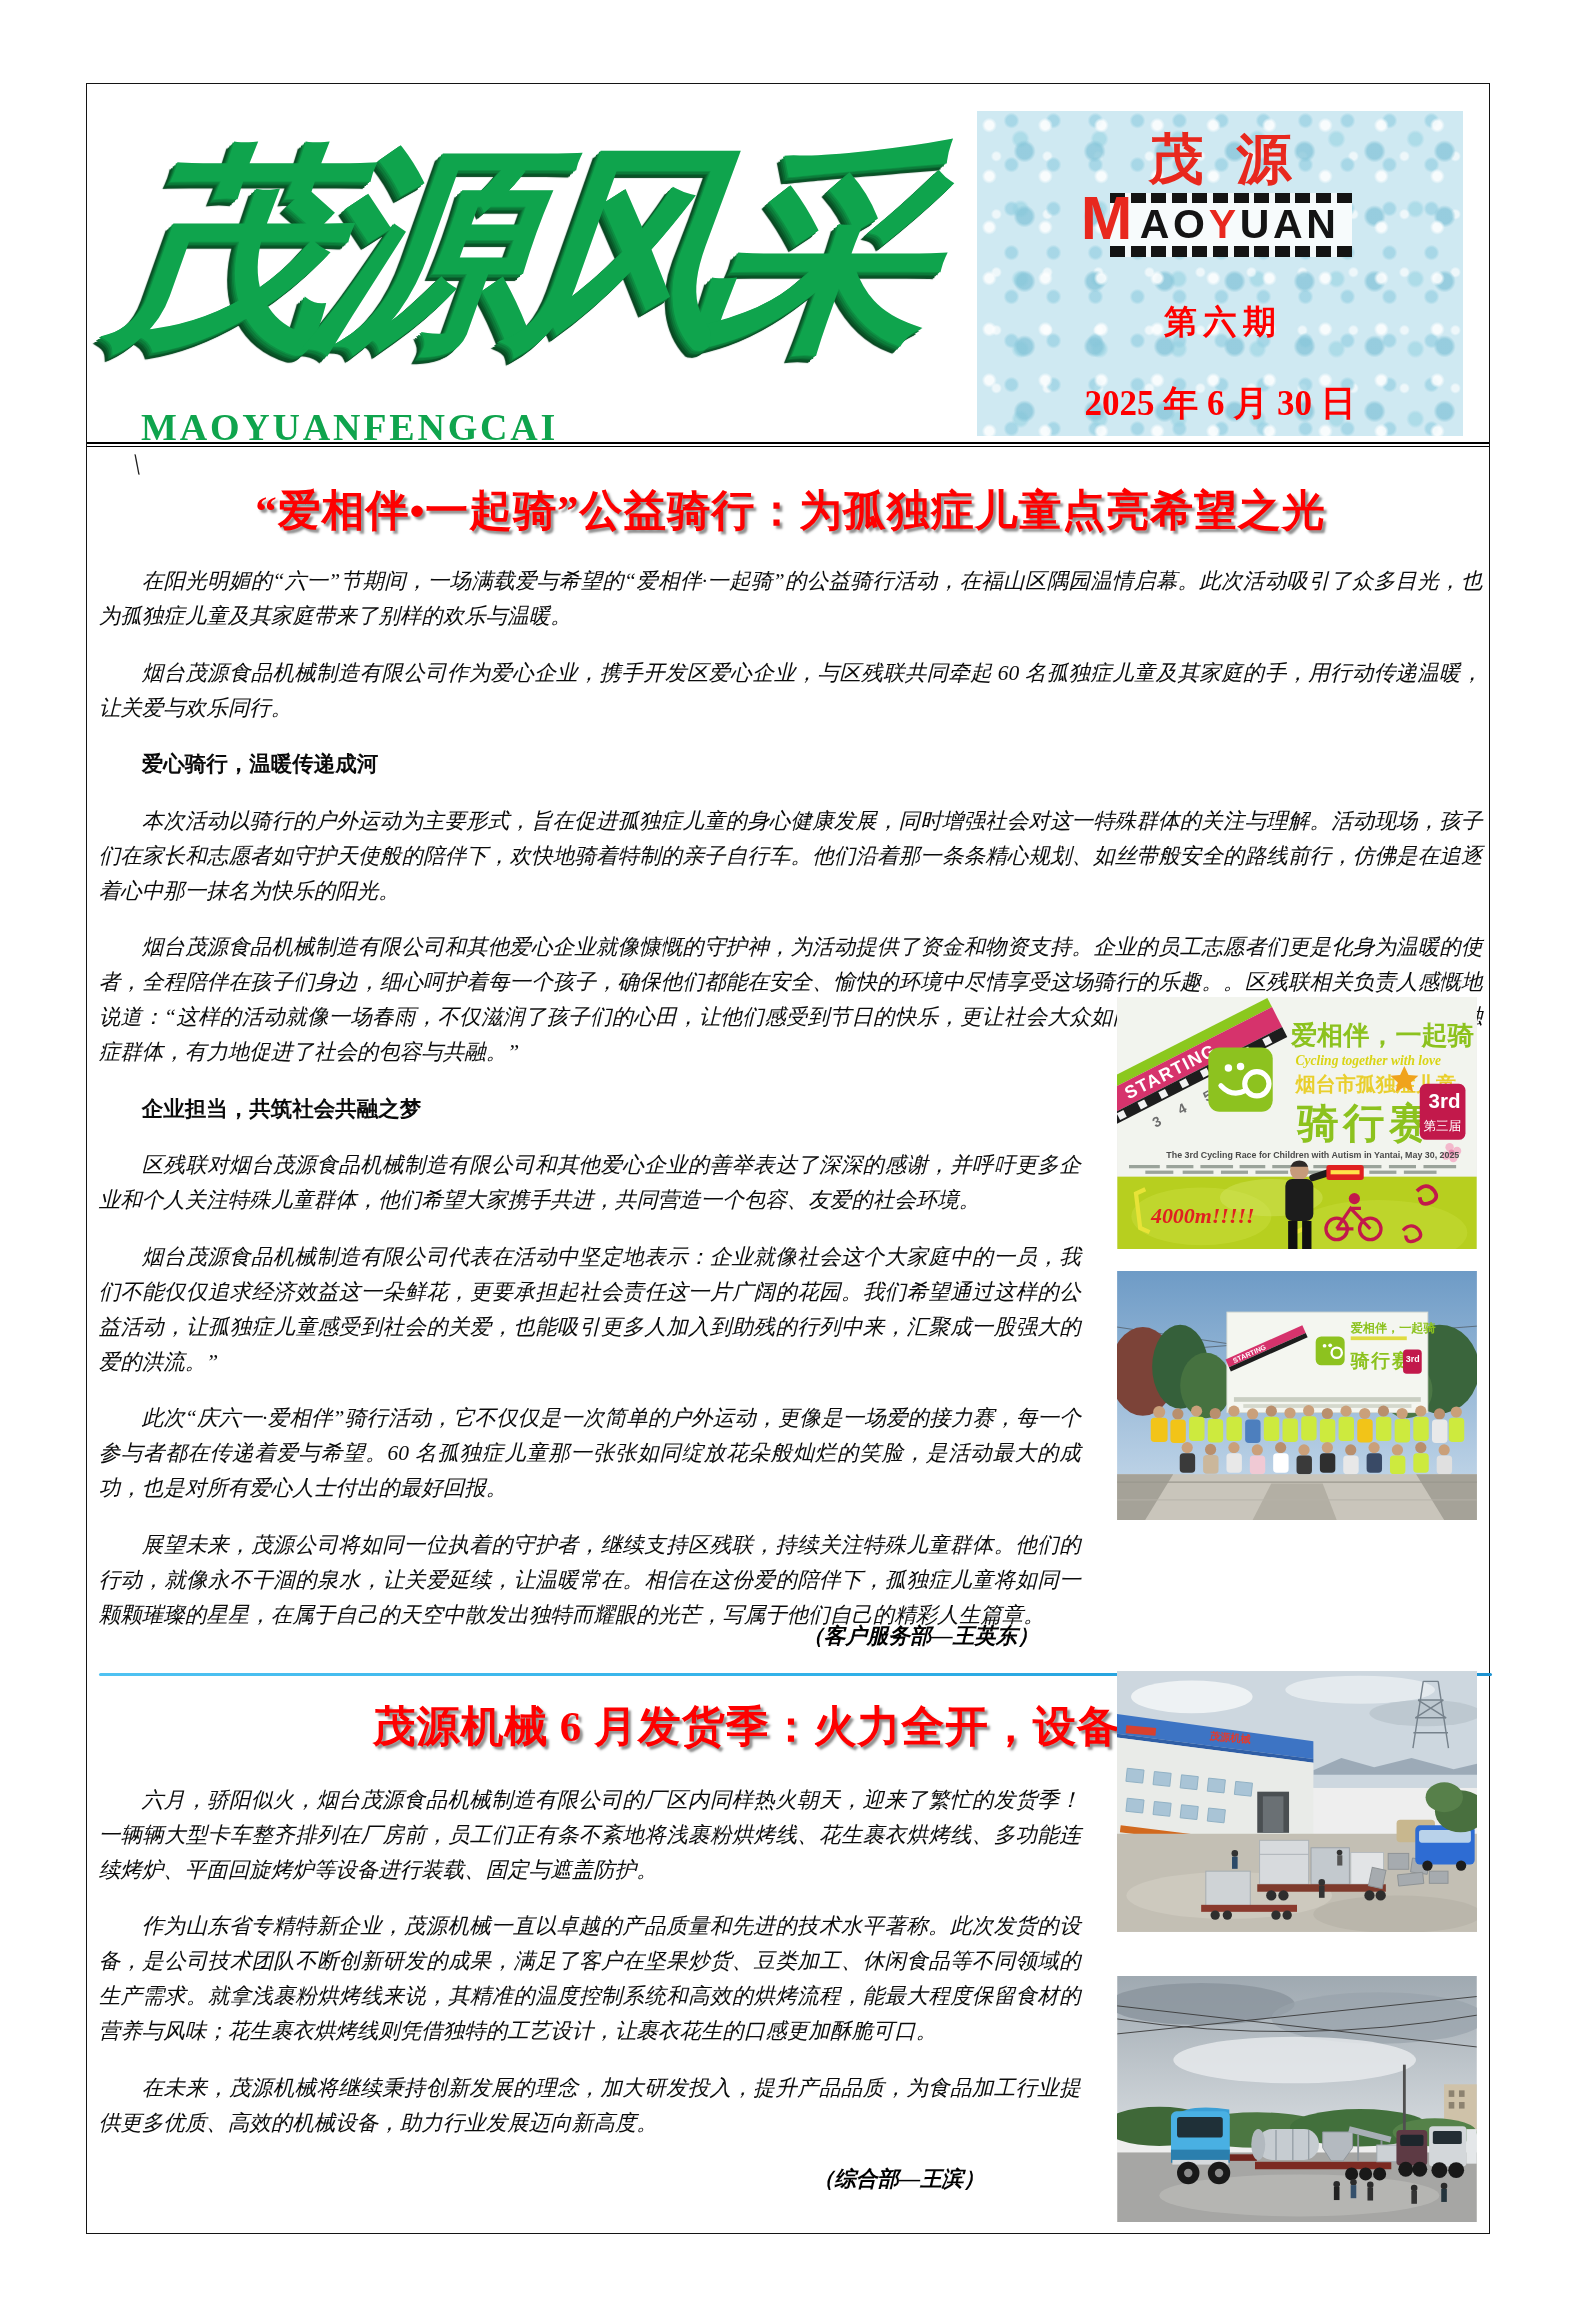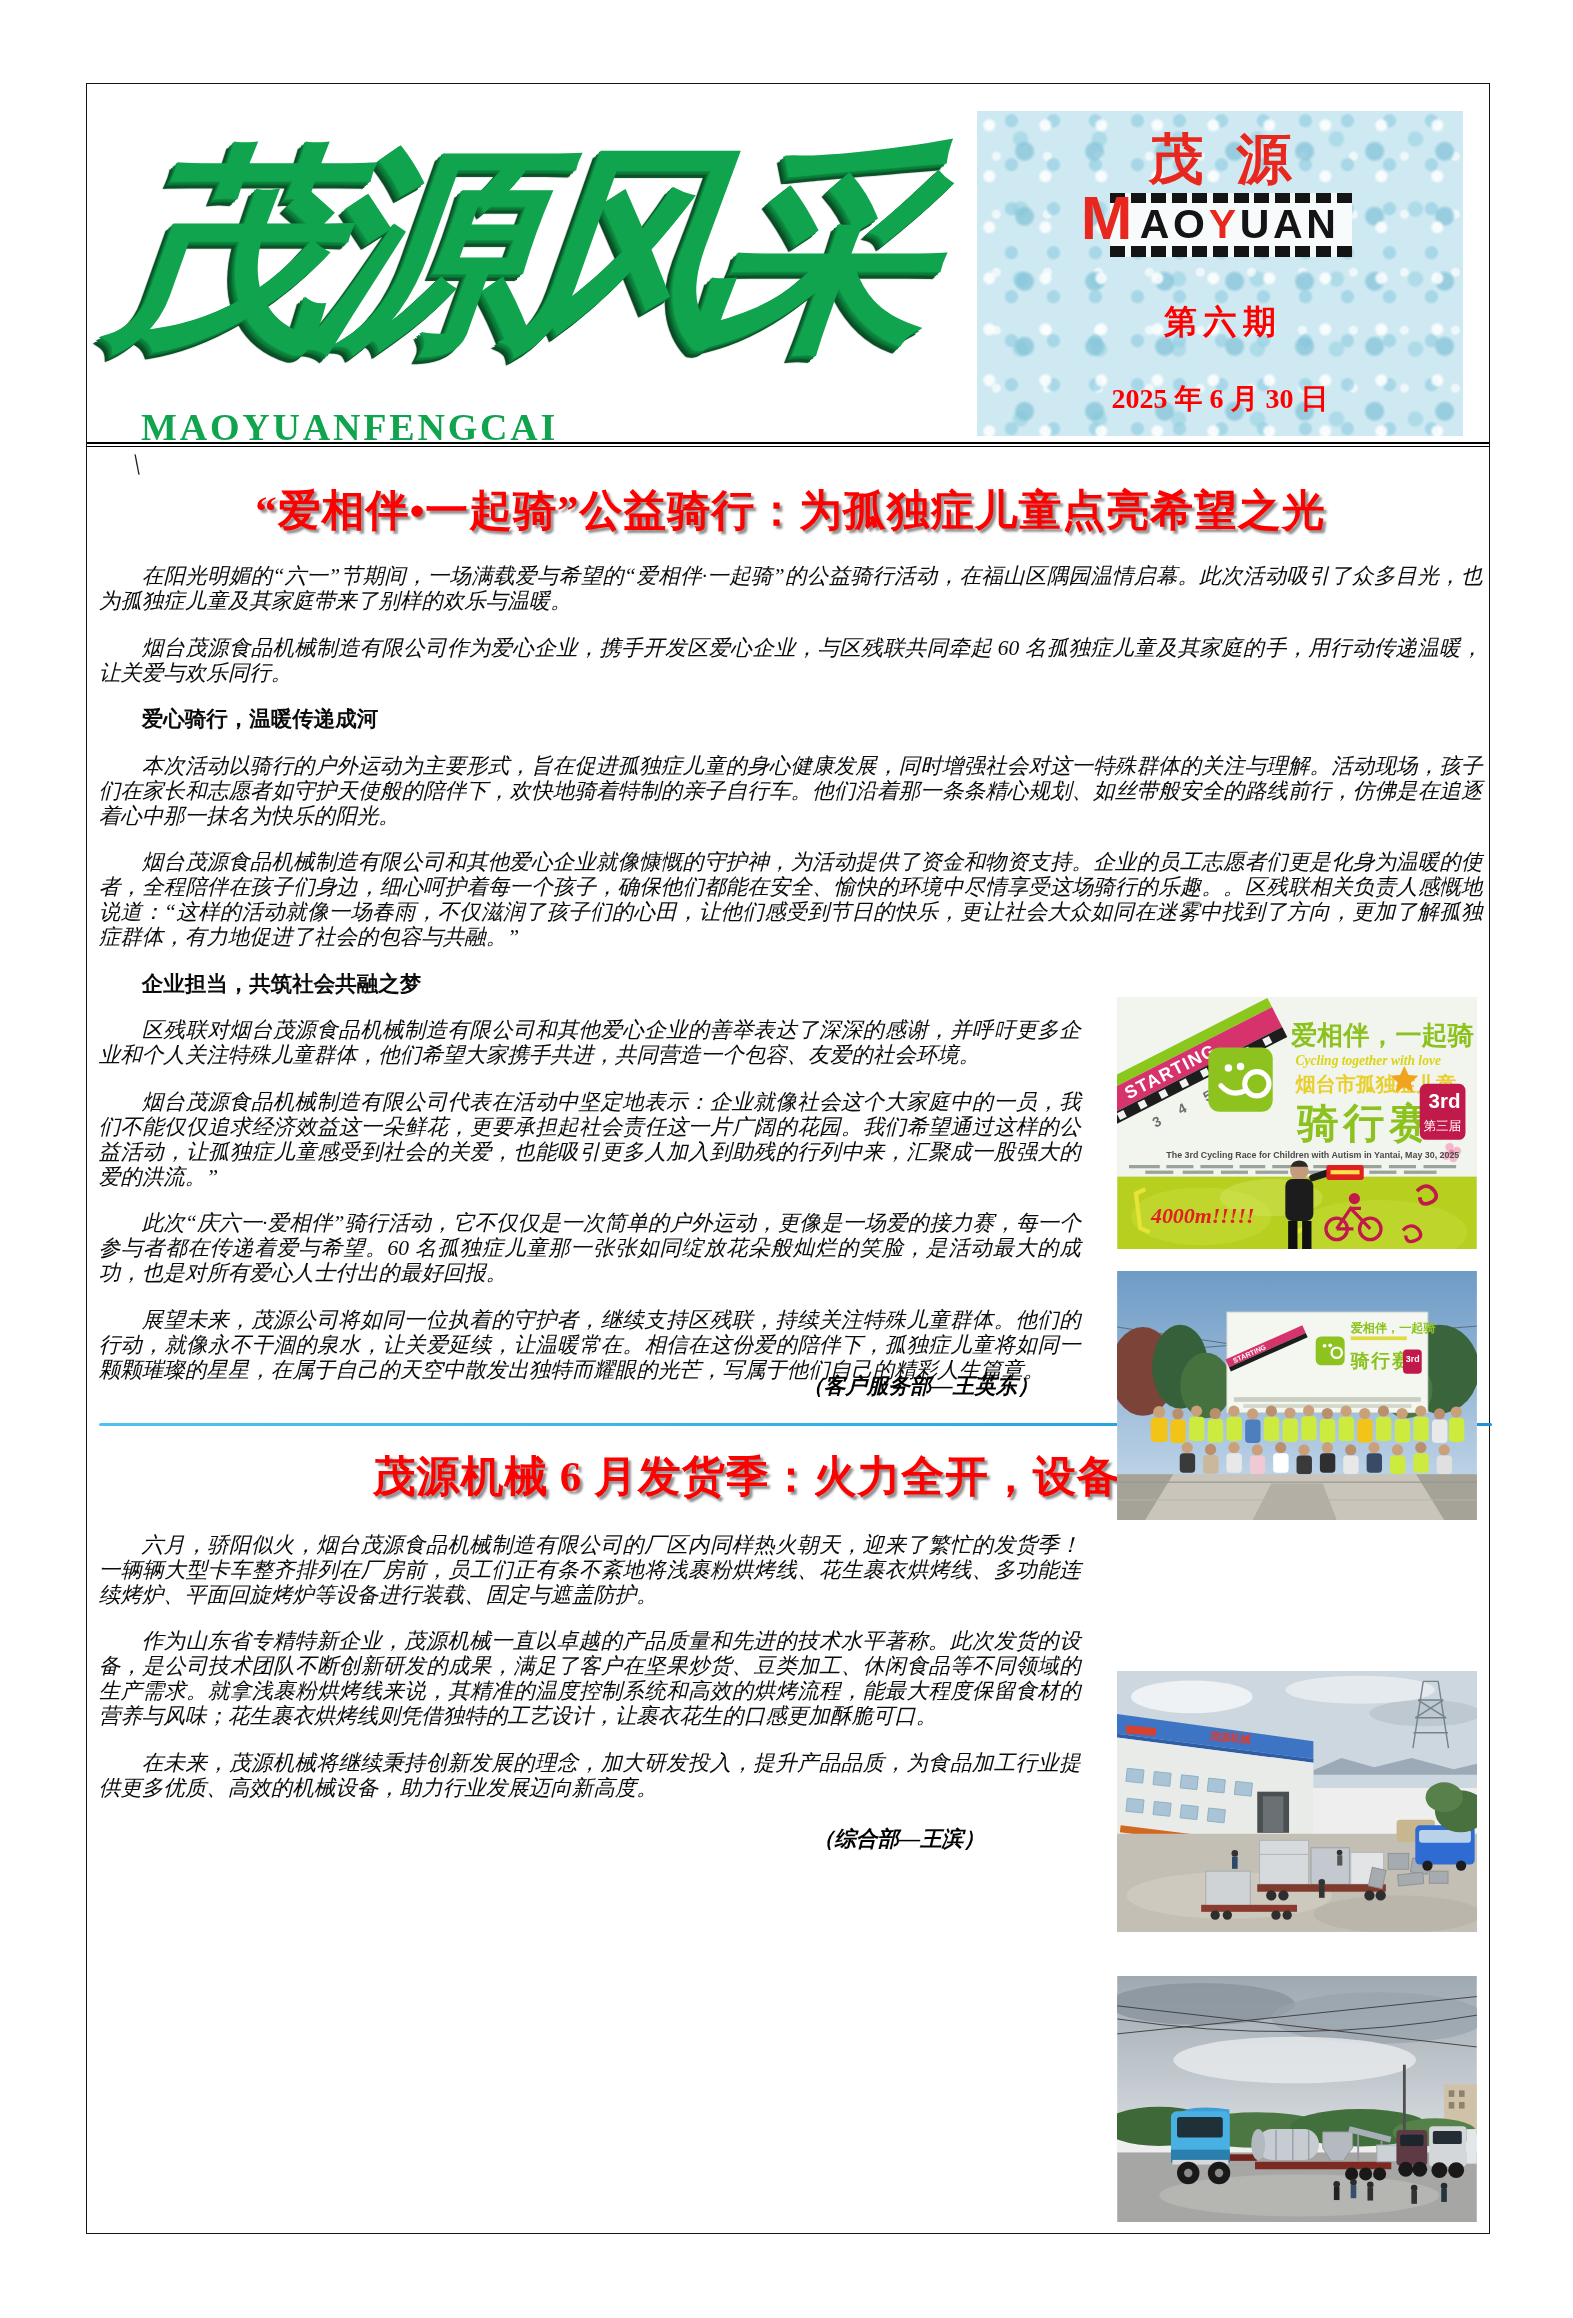--- a/index.html
+++ b/index.html
@@ -54,38 +54,38 @@
     font-family:"Liberation Sans","DejaVu Sans",sans-serif;
     font-weight:bold; font-size:41px; line-height:1.05; letter-spacing:3.7px; color:#141414;
   }
   .film-mid .y { color:#e8281e; }
   .film-m {
     position:absolute; left:-7.5px; top:-6.5px; z-index:2;
     font-family:"Liberation Sans","DejaVu Sans",sans-serif;
     font-size:62px; font-weight:bold; color:#e8281e; line-height:1;
   }
   .issue-no { margin-top:43px; font-size:33px; font-weight:bold; color:#fe0000; letter-spacing:6.5px; margin-right:-6.5px; }
-  .issue-date { margin-top:35px; font-size:28px; font-weight:bold; color:#fe0000; }
+  .issue-date { margin-top:35px; font-size:35px; font-weight:bold; color:#fe0000; }
   .header-rule {
     position:absolute; left:0; top:358px; width:100%; height:2.3px;
     border-top:2.3px solid #000; border-bottom:1.4px solid #000;
   }
   .stray-mark {
     position:absolute; left:46px; top:364px; font-size:29px; color:#222;
     transform:rotate(8deg); font-style:normal;
   }
   
   .content { position:absolute; left:11.7px; top:398px; width:1393px; }
   .headline {
     font-size:43px; font-weight:bold; color:#fe0000; text-align:center;
     margin:0 9.3px 24px 0; letter-spacing:0.9px;
     text-shadow:2.8px 3.3px 2.3px #8f8f8f;
   }
   .content p {
-    font-size:21.5px; line-height:25px; margin:0 9.3px 21.5px 0;
+    font-size:21.5px; line-height:35px; margin:0 9.3px 21.5px 0;
     text-indent:43px; text-align:justify; font-style:italic; color:#0b0b0b;
   }
   .subhead {
     font-size:22px; font-weight:bold; font-style:normal !important;
     margin:0 9.3px 21.5px 0; text-indent:43px; line-height:35px; color:#000;
   }
   .narrow { margin-right:411px !important; }
   .byline { font-weight:bold; font-size:21.5px; line-height:35px; font-style:italic; color:#000; }
   .byline-1 { text-align:right; padding-right:42px; margin:-35px 411px 18.7px 0; }
   .byline-2 { text-align:right; padding-right:96px; margin:7.5px 411px 0 0; }

